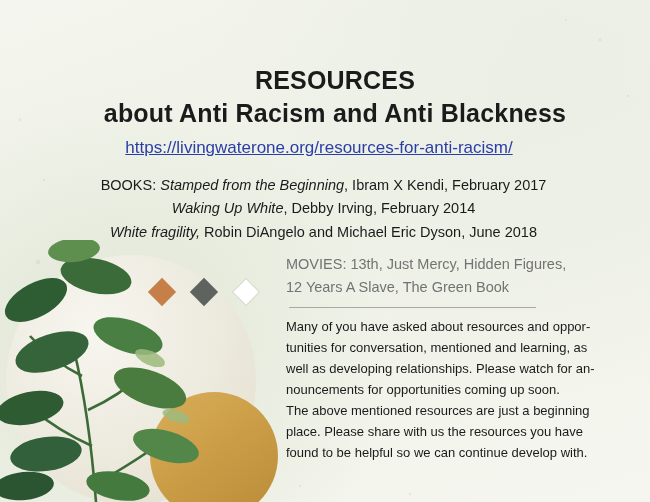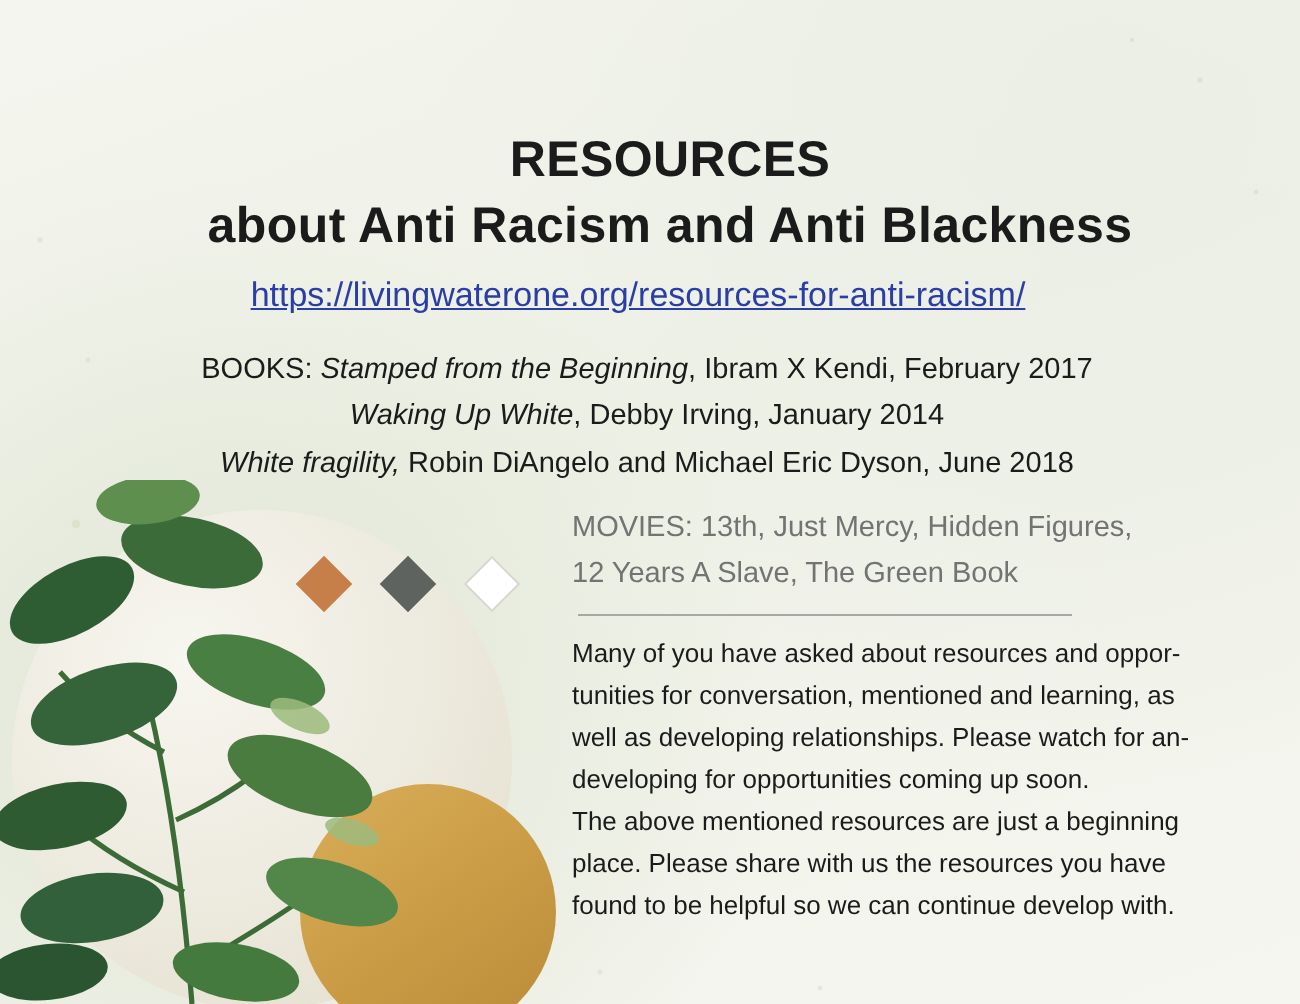--- a/index.html
+++ b/index.html
@@ -217,34 +217,34 @@
 
   <div class="title-block">
     <div class="title-line">RESOURCES</div>
     <div class="title-line">about Anti Racism and Anti Blackness</div>
   </div>
 
   <a class="link" href="#">https://livingwaterone.org/resources-for-anti-racism/</a>
 
   <div class="books">
     <div><span>BOOKS: </span><span class="em">Stamped from the Beginning</span><span>, Ibram X Kendi, February 2017</span></div>
-    <div><span class="em">Waking Up White</span><span>, Debby Irving, January 2014</span></div>
+    <div><span class="em">Waking Up White</span><span>, Debby Irving, February 2014</span></div>
     <div><span class="em">White fragility,</span><span> Robin DiAngelo and Michael Eric Dyson, June 2018</span></div>
   </div>
 
   <div class="movies">
     <div>MOVIES: 13th, Just Mercy, Hidden Figures,</div>
     <div>12 Years A Slave, The Green Book</div>
   </div>
 
   <div class="rule"></div>
 
   <div class="paragraph">
     <p>Many of you have asked about resources and oppor-</p>
     <p>tunities for conversation, mentioned and learning, as</p>
     <p>well as developing relationships. Please watch for an-</p>
-    <p>developing for opportunities coming up soon.</p>
+    <p>nouncements for opportunities coming up soon.</p>
     <p>The above mentioned resources are just a beginning</p>
     <p>place. Please share with us the resources you have</p>
     <p>found to be helpful so we can continue develop with.</p>
   </div>
 
 </div>
 
 </body></html>

